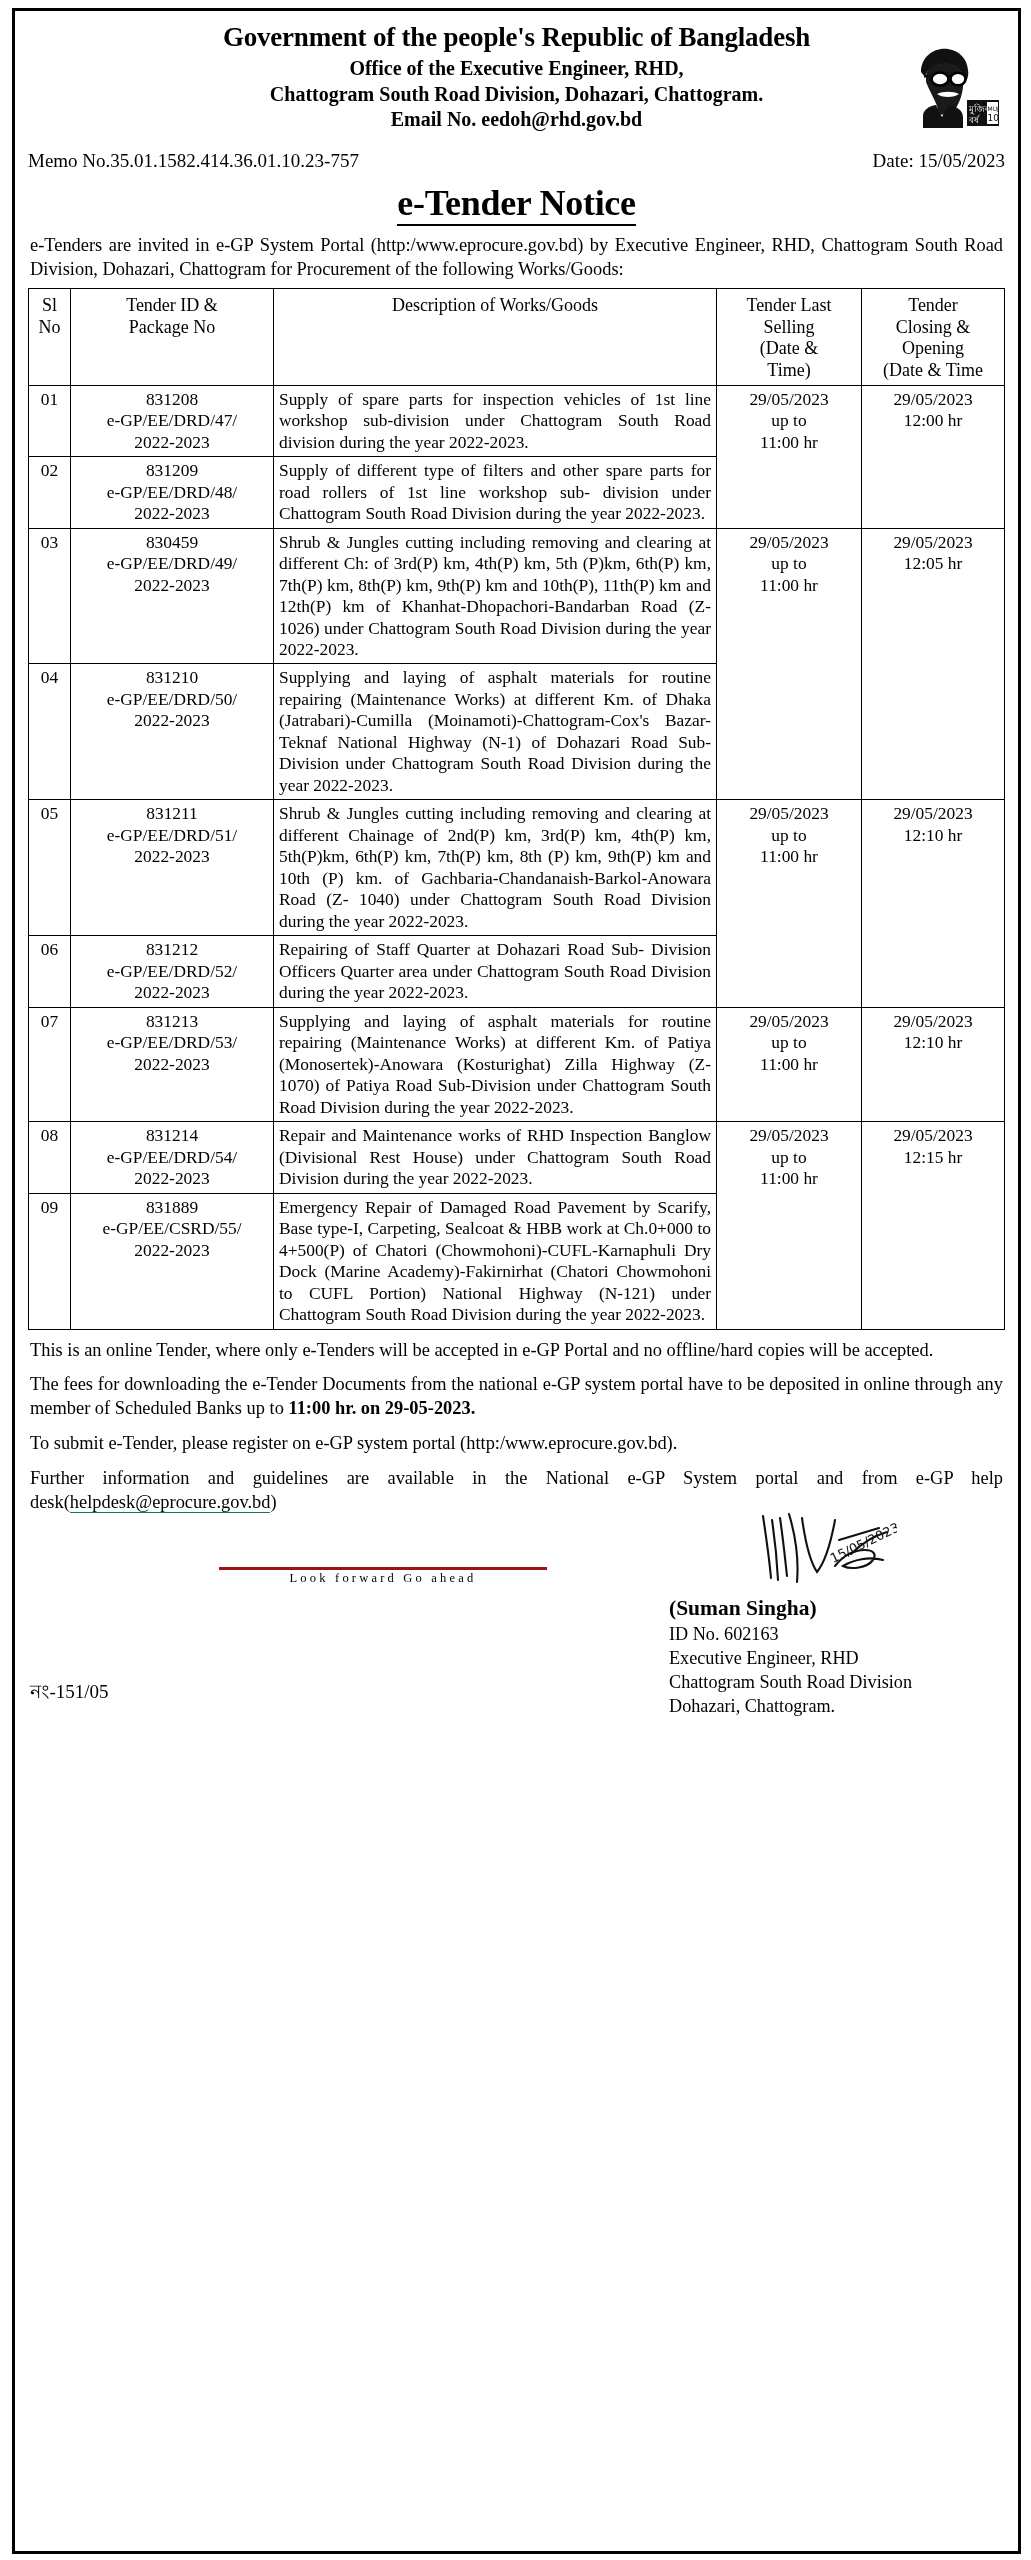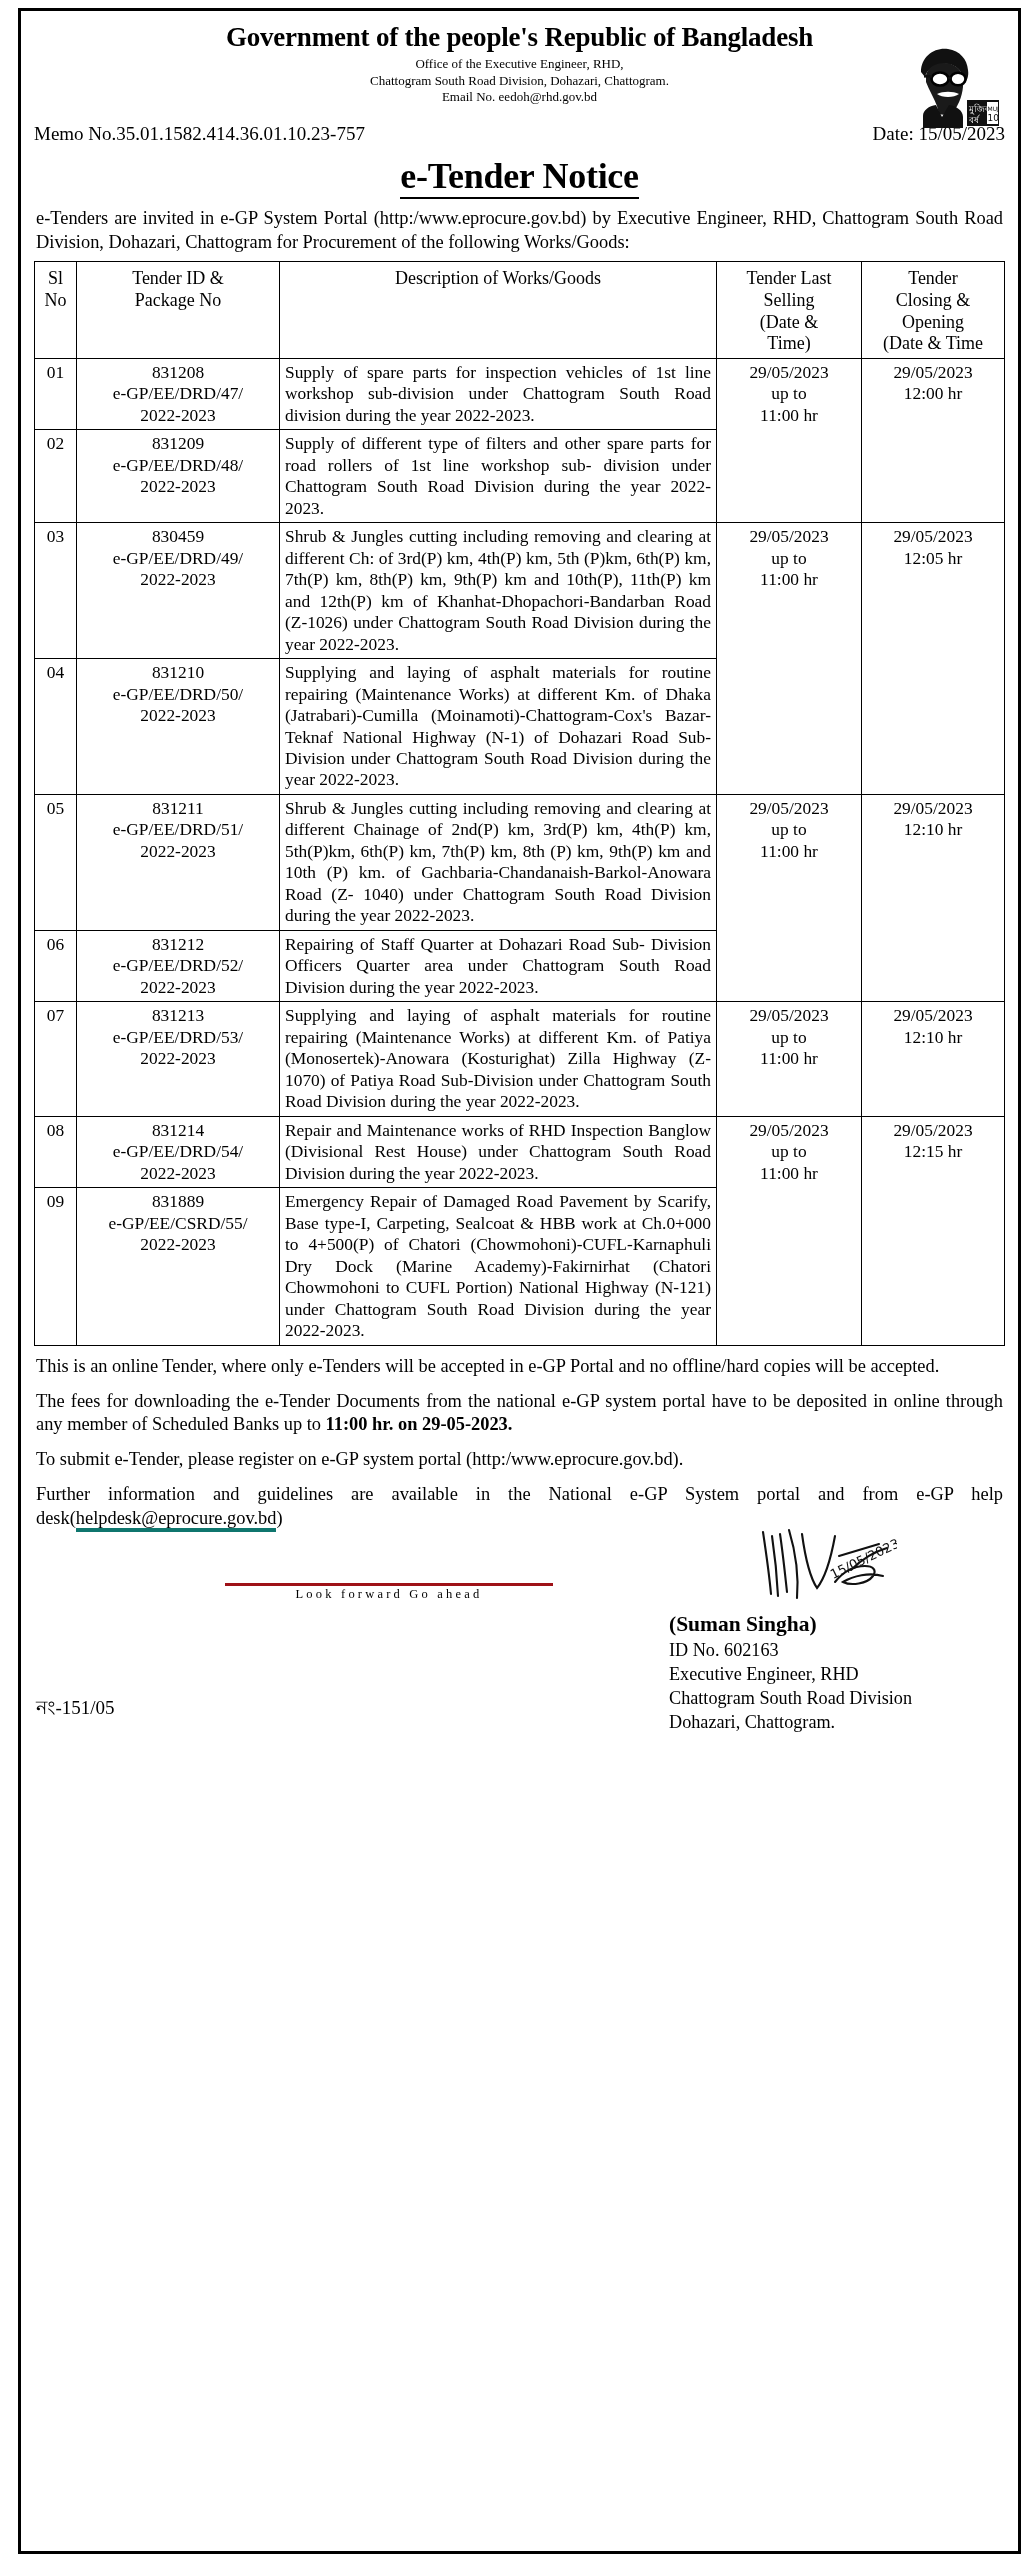--- a/index.html
+++ b/index.html
@@ -10,44 +10,44 @@
   body {
     width: 1031px;
     height: 2560px;
     font-family: "Liberation Serif", "DejaVu Serif", serif;
     color: #000000;
     overflow: hidden;
   }
   .page {
     width: 1031px;
     height: 2560px;
-    padding: 8px 10px 6px 18px;
+    padding: 8px 10px 6px 12px;
     background: #fff;
   }
   .frame {
     border: 3px solid #000;
     width: 100%;
     height: 100%;
     padding: 9px 13px 6px 13px;
     position: relative;
   }
 
   
   .masthead { position: relative; text-align: center; }
   .gov-title {
     font-size: 27px;
     font-weight: bold;
     letter-spacing: -0.2px;
     line-height: 1.15;
     margin: 2px 0 3px 0;
   }
   .office-line {
-    font-size: 13px;
+    font-size: 20px;
     line-height: 1.28;
-    font-weight: normal;
+    font-weight: bold;
   }
   .emblem {
     position: absolute;
     right: 6px;
     top: 20px;
     width: 92px;
     height: 86px;
   }
   .emblem svg { display: block; width: 92px; height: 86px; }
 
@@ -138,21 +138,21 @@
 
   
   .notes { margin-top: 9px; }
   .note {
     font-size: 18.4px;
     line-height: 1.3;
     text-align: justify;
     margin: 0 2px 11px 2px;
   }
   .note b { font-weight: bold; }
-  .uline { border-bottom: 4px solid #0f766e; }
+  .uline { border-bottom: 1px solid #0f766e; }
 
   
   .sig-area {
     position: relative;
     margin-top: 2px;
     height: 185px;
   }
   .signature-mark {
     position: absolute;
     right: 108px;

